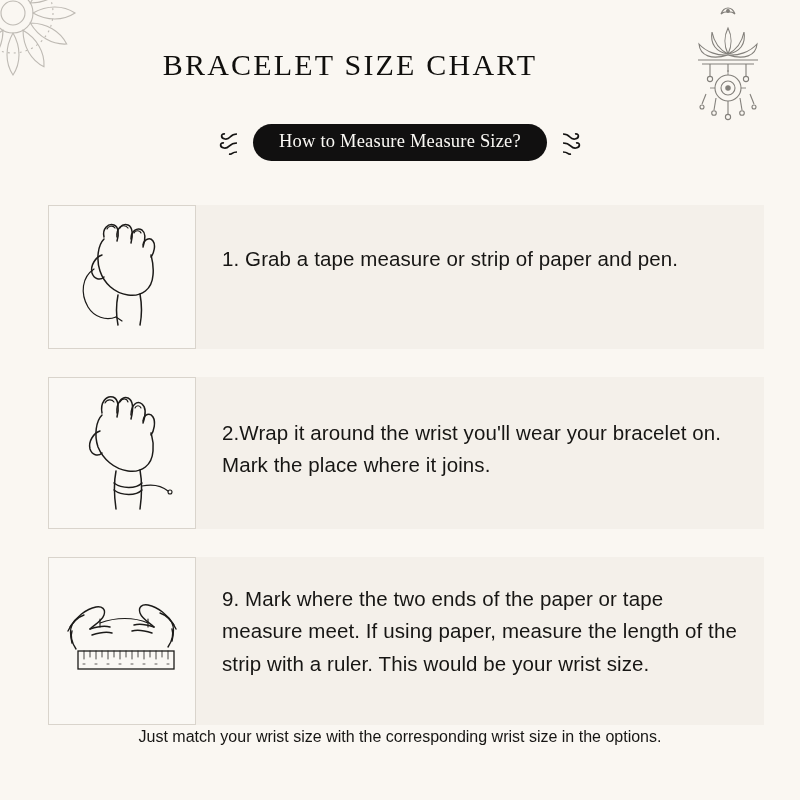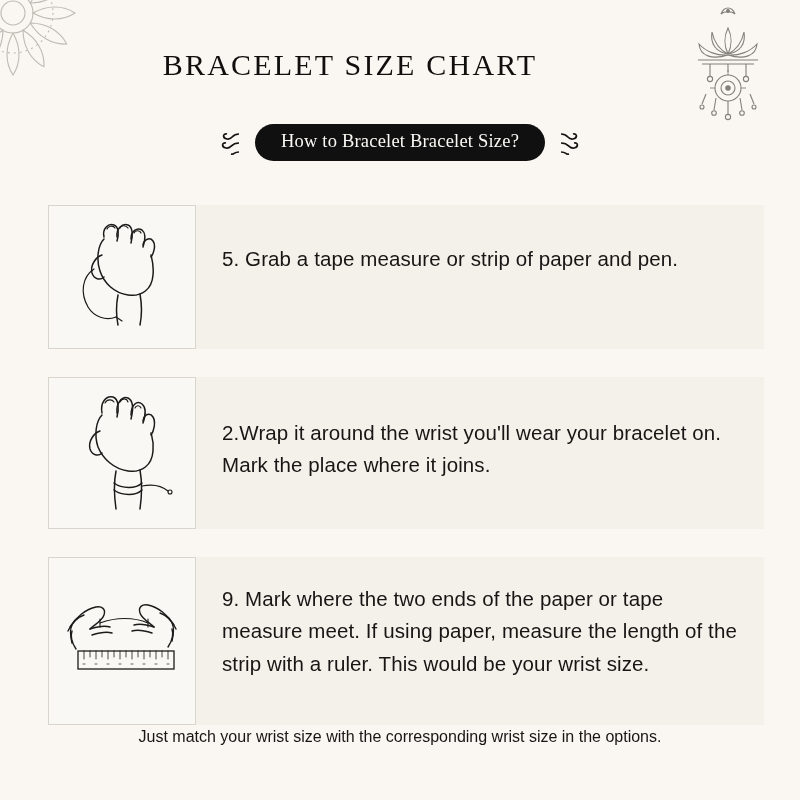--- a/index.html
+++ b/index.html
@@ -224,21 +224,21 @@
 <div class="title">BRACELET SIZE CHART</div>
 
 <div class="subtitle-row">
   <svg class="swirl" viewBox="0 0 26 26">
     <g fill="none" stroke="#141312" stroke-width="1.7">
       <path d="M22,4 C14,4 16,10 10,9 C5,8 6,3 10,4"></path>
       <path d="M22,13 C13,13 15,19 9,18 C4,17 5,12 9,13"></path>
       <path d="M22,22 C16,22 18,25 14,24"></path>
     </g>
   </svg>
-  <div class="pill">How to Bracelet Bracelet Size?</div>
+  <div class="pill">How to Measure Measure Size?</div>
   <svg class="swirl" viewBox="0 0 26 26">
     <g fill="none" stroke="#141312" stroke-width="1.7" transform="translate(26,0) scale(-1,1)">
       <path d="M22,4 C14,4 16,10 10,9 C5,8 6,3 10,4"></path>
       <path d="M22,13 C13,13 15,19 9,18 C4,17 5,12 9,13"></path>
       <path d="M22,22 C16,22 18,25 14,24"></path>
     </g>
   </svg>
 </div>
 
 <div class="steps">
@@ -262,21 +262,21 @@
           <path d="M44,40 C38,42 32,50 34,58 C36,64 42,66 46,62"></path>
 
           <path d="M60,80 C58,90 58,100 60,110"></path>
           <path d="M82,79 C84,90 84,100 82,110"></path>
 
           <path d="M36,54 C24,62 22,78 30,92 C36,102 48,106 58,102" stroke-width="1.2"></path>
           <path d="M58,102 L64,106" stroke-width="1.2"></path>
         </g>
       </svg>
     </div>
-    <div class="step-text">5. Grab a tape measure or strip of paper and pen.</div>
+    <div class="step-text">1. Grab a tape measure or strip of paper and pen.</div>
   </div>
 
   <div class="step s2">
     <div class="step-thumb">
       <svg width="128" height="132" viewBox="0 0 128 132">
         <g fill="none" stroke="#1c1b19" stroke-width="1.5" stroke-linecap="round">
 
           <path d="M44,26 C42,16 48,8 55,10 C61,12 61,22 59,30"></path>
           <path d="M59,26 C58,16 64,9 70,11 C76,14 75,24 73,32"></path>
           <path d="M73,28 C73,18 79,13 84,17 C89,21 87,30 85,36"></path>

